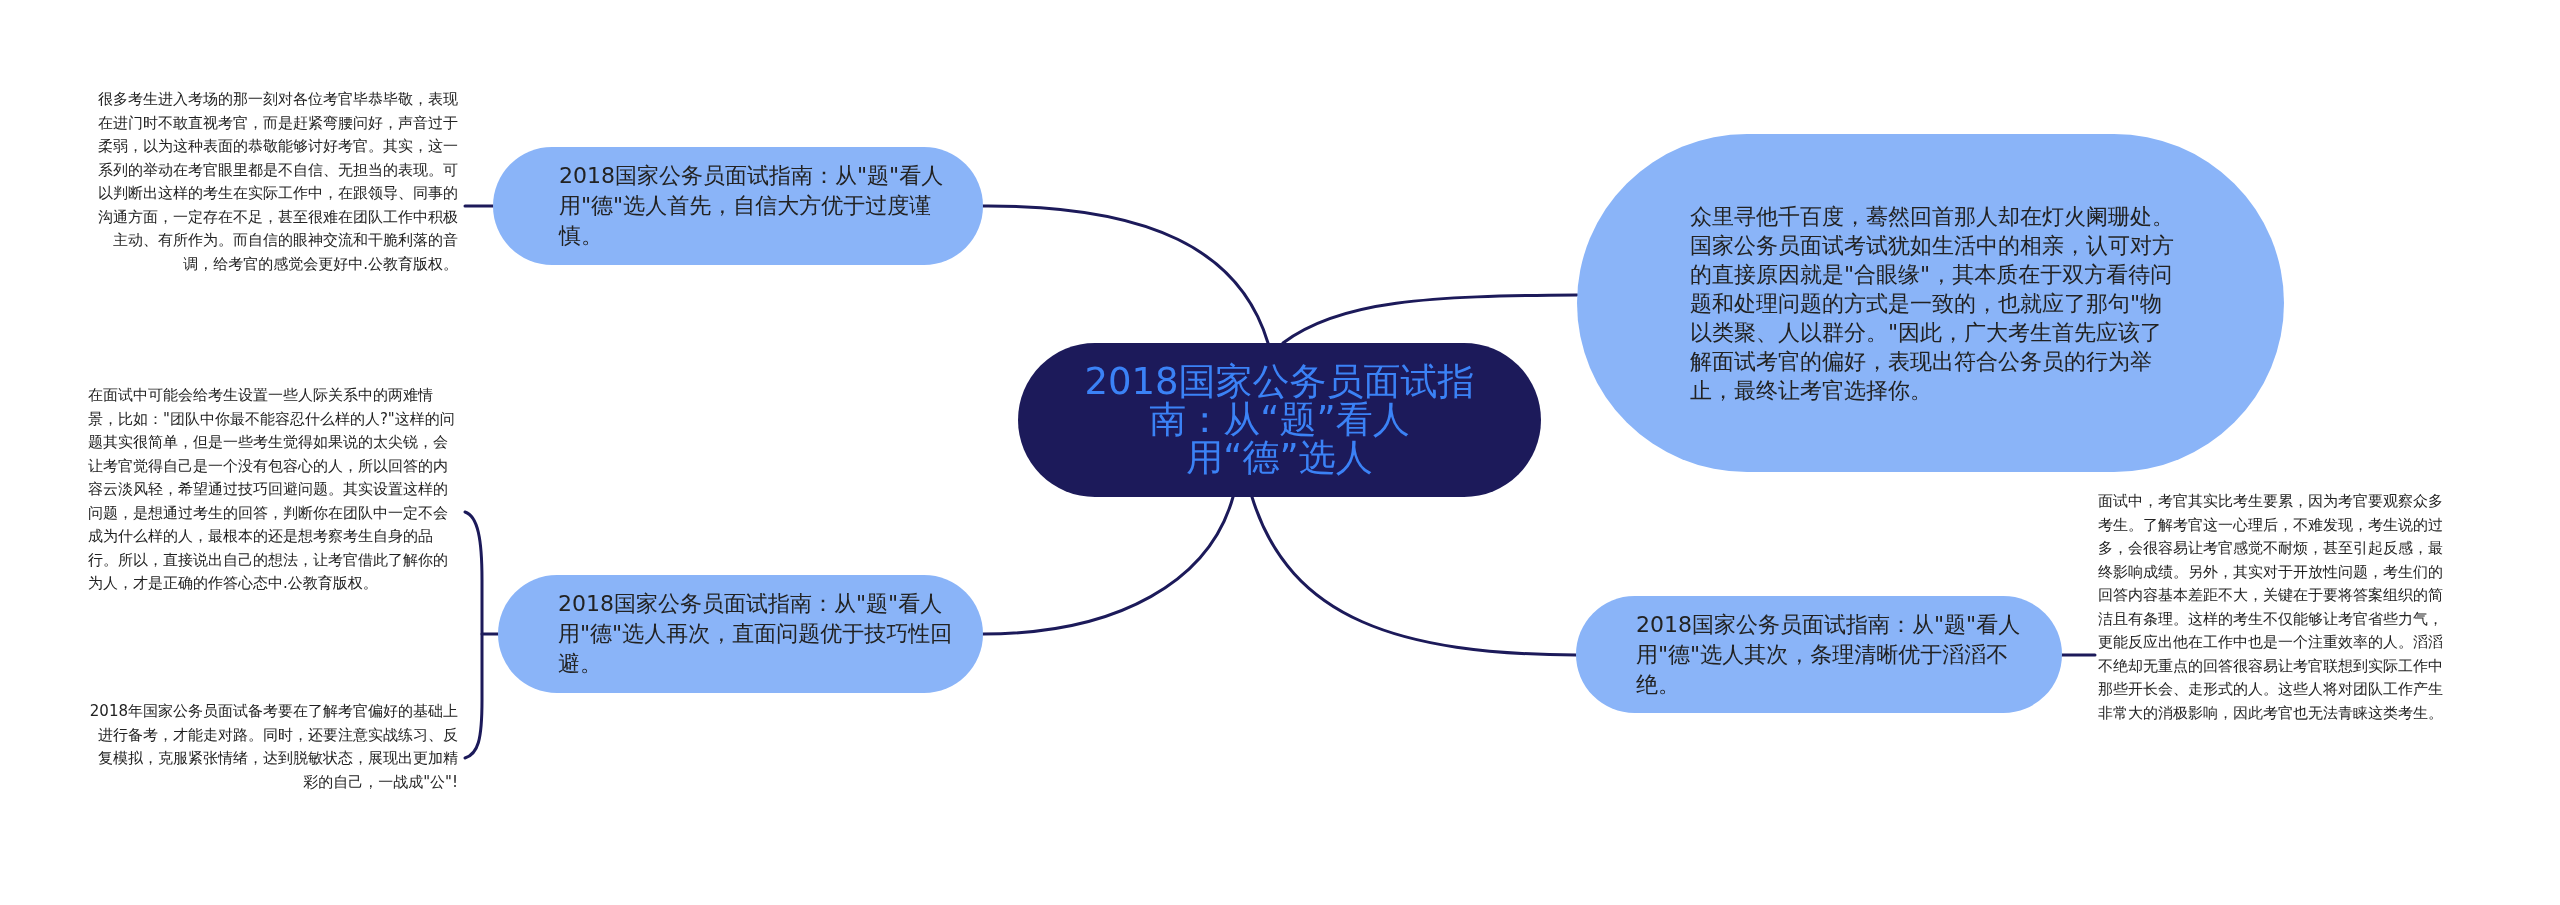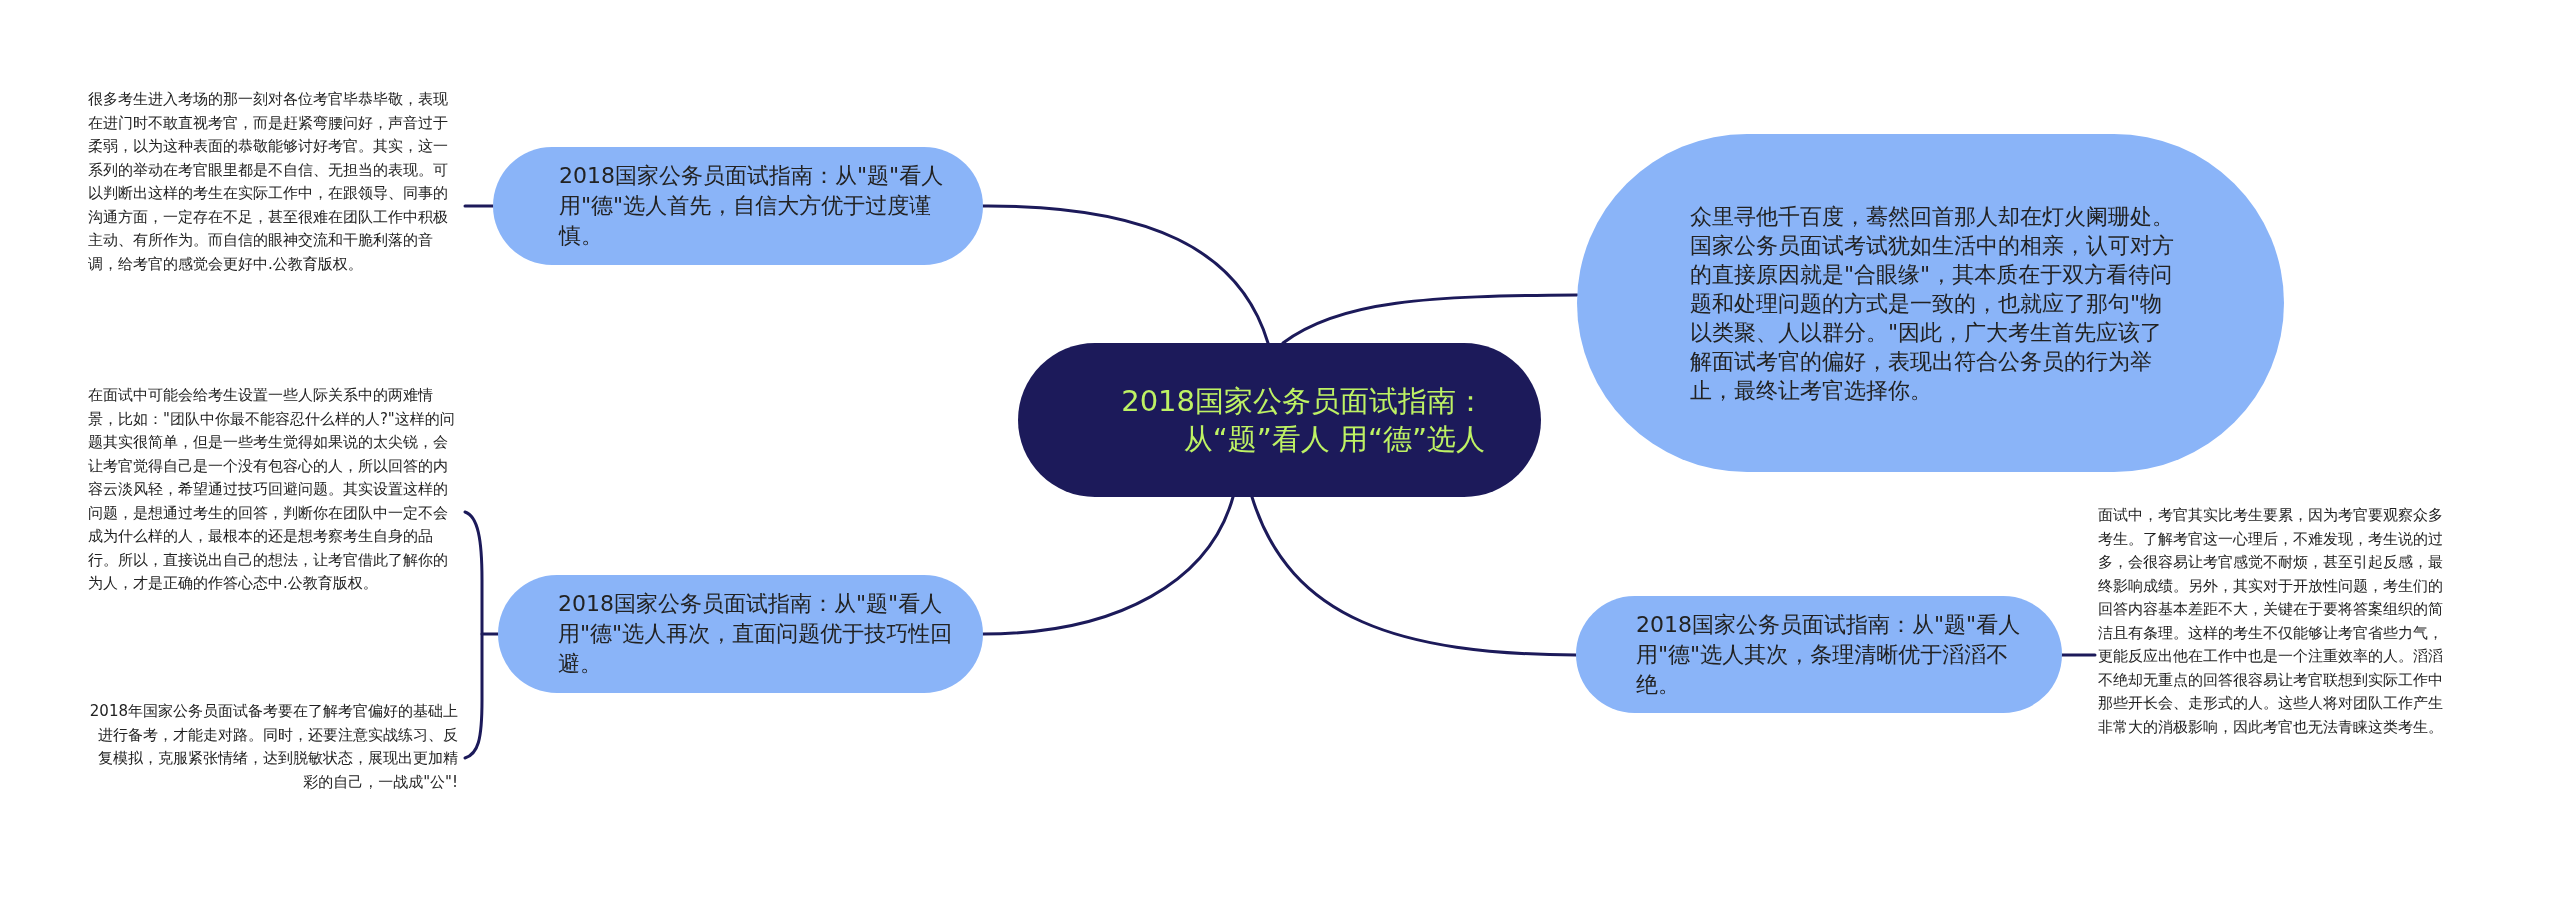--- a/index.html
+++ b/index.html
@@ -1,34 +1,34 @@
 <!DOCTYPE html>
 <html><head>
 <meta charset="utf-8">
 <style>
   html, body { margin: 0; padding: 0; background: #ffffff; }
   body { width: 2560px; height: 905px; position: relative; overflow: hidden;
          font-family: "DejaVu Sans", "Liberation Sans", sans-serif; }
   .connectors { position: absolute; left: 0; top: 0; width: 2560px; height: 905px; }
   .node { position: absolute; box-sizing: border-box; display: flex; align-items: center; }
   .root { left: 1018px; top: 343px; width: 523px; height: 154px; border-radius: 77px;
-          background: #1c1a5a; color: #bef264; justify-content: center; text-align: right;
-          font-size: 29px; line-height: 38px; padding: 0 56px; }
+          background: #1c1a5a; color: #3b82f6; justify-content: center; text-align: center;
+          font-size: 37px; line-height: 38px; padding: 0 56px; }
   .branch { background: #8ab4f8; color: #222222; border-radius: 60px;
             font-size: 22px; line-height: 30px; }
   .b-left-top { left: 493px; top: 147px; width: 490px; height: 118px; padding: 0 30px 0 66px; }
   .b-left-bottom { left: 498px; top: 575px; width: 485px; height: 118px; padding: 0 30px 0 60px; }
   .b-right-bottom { left: 1576px; top: 596px; width: 486px; height: 117px; padding: 0 30px 0 60px; }
   .b-right-top { left: 1577px; top: 134px; width: 707px; height: 338px; border-radius: 170px / 169px;
                  padding: 0 100px 0 113px; font-size: 22px; line-height: 29px; }
   .leaf { position: absolute; color: #222222; font-size: 15px; line-height: 23.5px; }
-  .leaf-1 { left: 88px; top: 88px; width: 370px; }
+  .leaf-1 { left: 88px; top: 88px; width: 370px; text-align: right; }
   .leaf-2 { left: 88px; top: 384px; width: 370px; }
   .leaf-3 { left: 88px; top: 700px; width: 370px; text-align: right; }
-  .leaf-4 { left: 2098px; top: 504px; width: 345px; }
+  .leaf-4 { left: 2098px; top: 490px; width: 345px; }
 </style>
 </head>
 <body>
 
 <svg class="connectors" viewBox="0 0 2560 905">
   <g fill="none" stroke="#1c1a5a" stroke-width="3" stroke-linecap="round">
 
     <path d="M1268 343 C1240 250, 1150 205, 983 206"></path>
 
     <path d="M1233 497 C1210 580, 1120 634, 983 634"></path>

